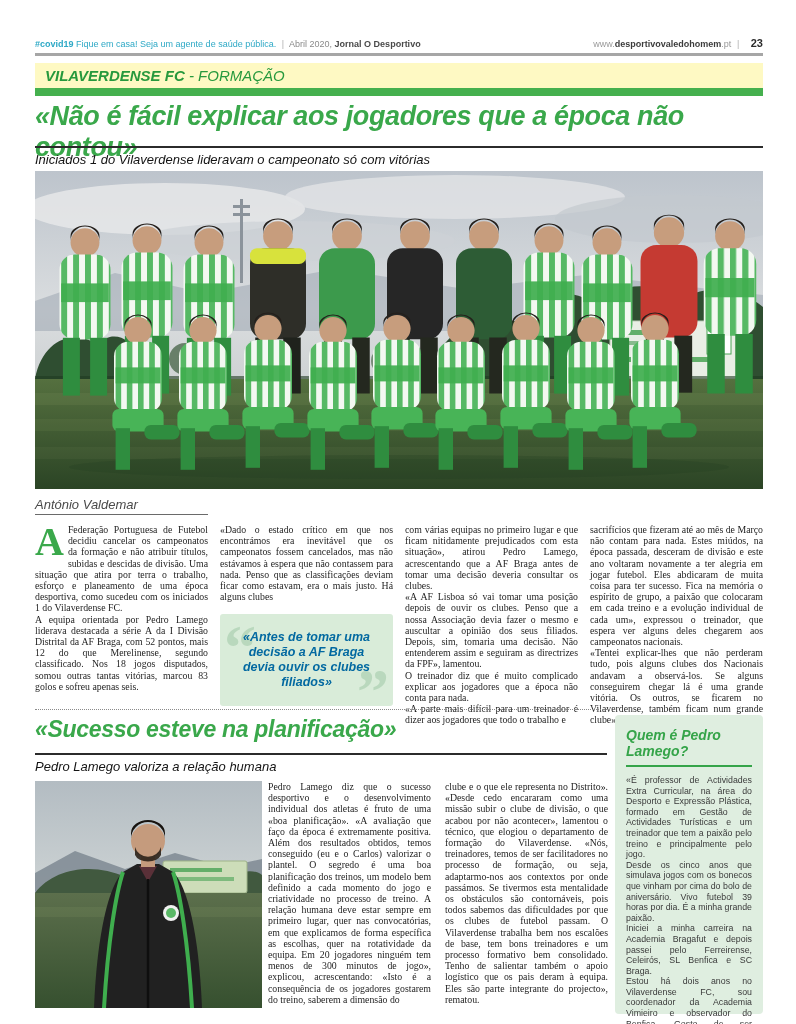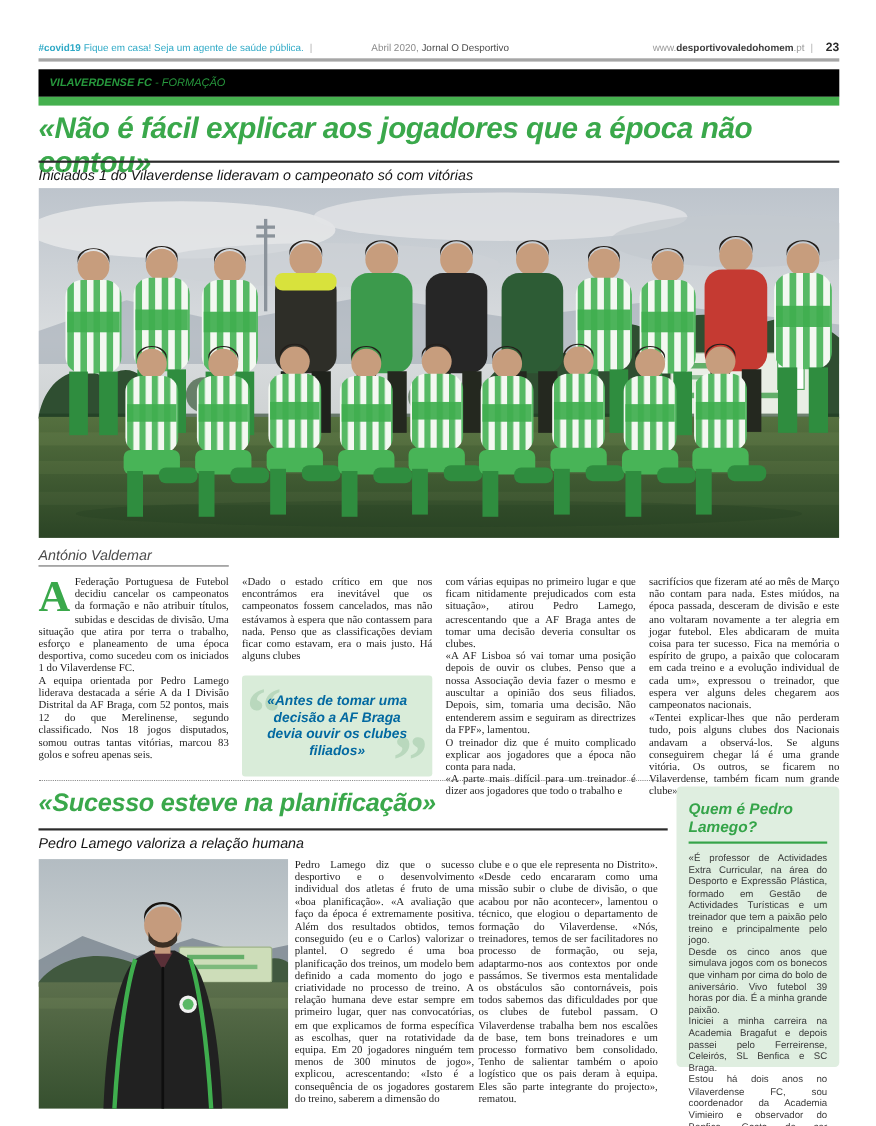--- a/index.html
+++ b/index.html
@@ -8,30 +8,30 @@
     font-family:"Liberation Sans",sans-serif;color:#1c1c1c;overflow:hidden;
   }
   .abs{position:absolute;}
 
   
   .masthead{left:35px;right:33px;top:37px;display:flex;justify-content:space-between;
     font-size:9px;color:#8a8a8a;align-items:baseline;}
   .covid-tag{color:#2ea9c6;font-weight:bold;}
   .covid-msg{color:#2ea9c6;}
   .mh-sep{color:#b0b0b0;margin:0 3px;}
-  .mh-issue{color:#8a8a8a;margin-left:48px;}
-  .mh-journal{color:#4a4a4a;font-weight:normal;}
+  .mh-issue{color:#8a8a8a;}
+  .mh-journal{color:#4a4a4a;font-weight:bold;}
   .mh-right{color:#9a9a9a;}
   .mh-site-bold{color:#3c3c3c;font-weight:bold;}
   .mh-page{color:#2c2c2c;font-weight:bold;font-size:11px;margin-left:6px;}
   .toprule{left:35px;right:33px;top:53px;height:3px;background:#a6a6a6;}
 
   
-  .banner{left:35px;right:33px;top:63px;height:25px;background:#000000;
-    line-height:25px;padding-left:10px;font-style:italic;font-size:10px;color:#27993d;box-sizing:border-box;}
+  .banner{left:35px;right:33px;top:63px;height:25px;background:#fef9c3;
+    line-height:25px;padding-left:10px;font-style:italic;font-size:15px;color:#27993d;box-sizing:border-box;}
   .banner b{font-weight:bold;}
   .bannerbar{left:35px;right:33px;top:88px;height:8px;background:#45b04e;}
 
   
   .h1{left:35px;right:33px;top:101px;font-size:27px;font-weight:bold;font-style:italic;
     color:#3aa84b;letter-spacing:-0.4px;}
   .h1rule{left:35px;right:33px;top:146px;height:2px;background:#2b2b2b;}
   .sub1{left:35px;right:33px;top:152px;font-size:13px;font-weight:normal;font-style:italic;color:#141414;}
   .photo1{left:35px;top:171px;width:728px;height:318px;}
   .caption{left:35px;top:497px;font-size:13px;font-style:italic;color:#4a4a4a;}
@@ -55,25 +55,25 @@
   .pq-close{right:4px;bottom:-18px;}
 
   .dotrule{left:35px;top:709px;width:572px;border-top:1px dotted #8a8a8a;height:0;}
 
   
   .h2{left:35px;top:716px;width:572px;font-size:23px;font-weight:bold;font-style:italic;
     color:#3aa84b;letter-spacing:-0.3px;}
   .h2rule{left:35px;top:753px;width:572px;height:2px;background:#2b2b2b;}
   .sub2{left:35px;top:759px;width:572px;font-size:13px;font-weight:normal;font-style:italic;color:#141414;}
   .photo2{left:35px;top:781px;width:227px;height:227px;}
-  .cols2{left:268px;top:781px;width:339px;display:flex;gap:4px;}
+  .cols2{left:268px;top:781px;width:339px;display:flex;gap:14px;}
   .cols2 .col{width:163px;flex:0 0 163px;}
 
   
-  .sidebar{left:615px;top:715px;width:148px;height:255px;background:#dfeee0;border-radius:4px;
+  .sidebar{left:615px;top:715px;width:148px;height:299px;background:#dfeee0;border-radius:4px;
     padding:12px 11px;box-sizing:border-box;}
   .sbtitle{font-size:14px;font-weight:bold;font-style:italic;color:#35a449;margin:0 0 6px 0;}
   .sbrule{height:2px;background:#35a449;margin-bottom:8px;}
   .sbtxt{font-size:8.8px;line-height:10.6px;color:#3a3a3a;text-align:justify;}
   .sbtxt p{margin:0;}
 </style>
 </head>
 <body>
 
 <div class="abs masthead">

